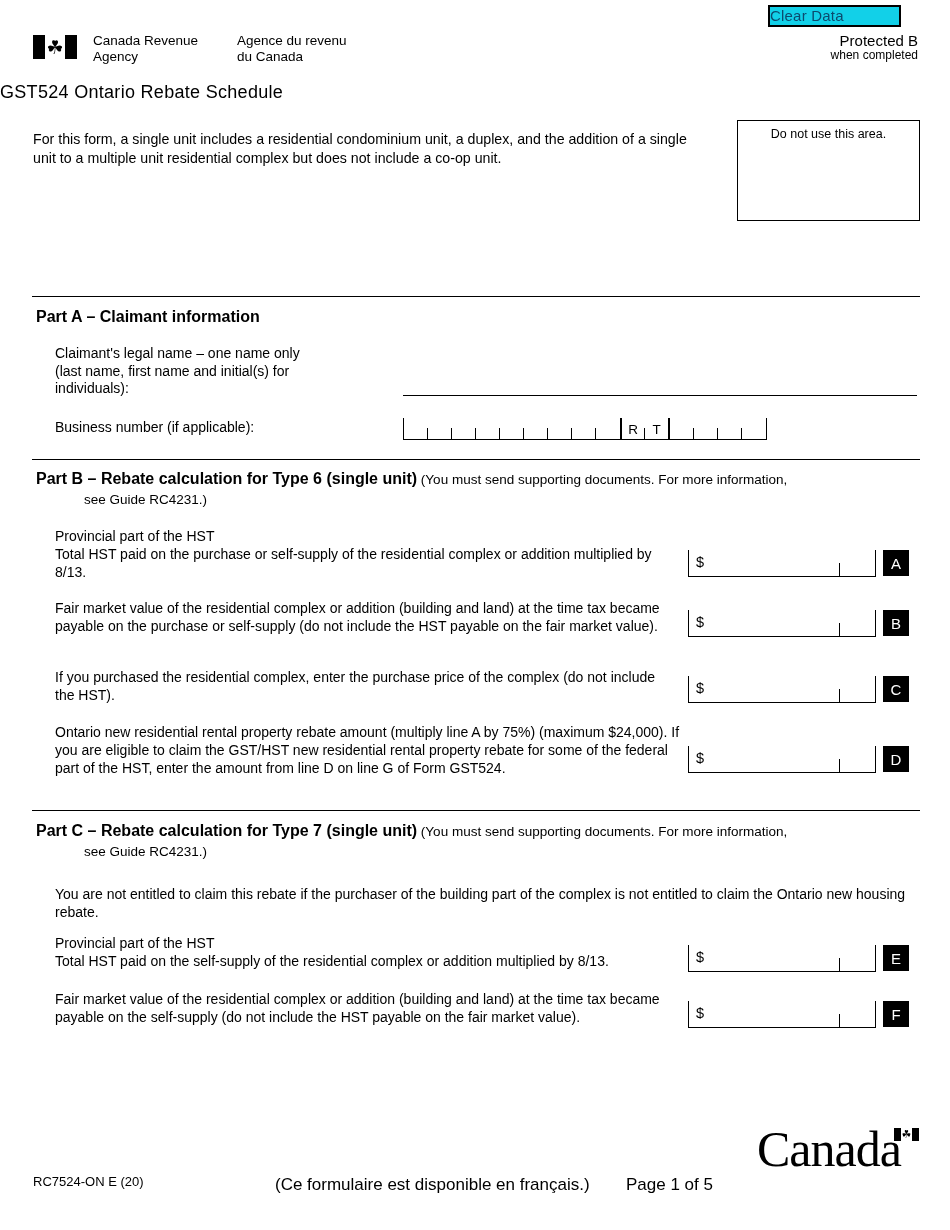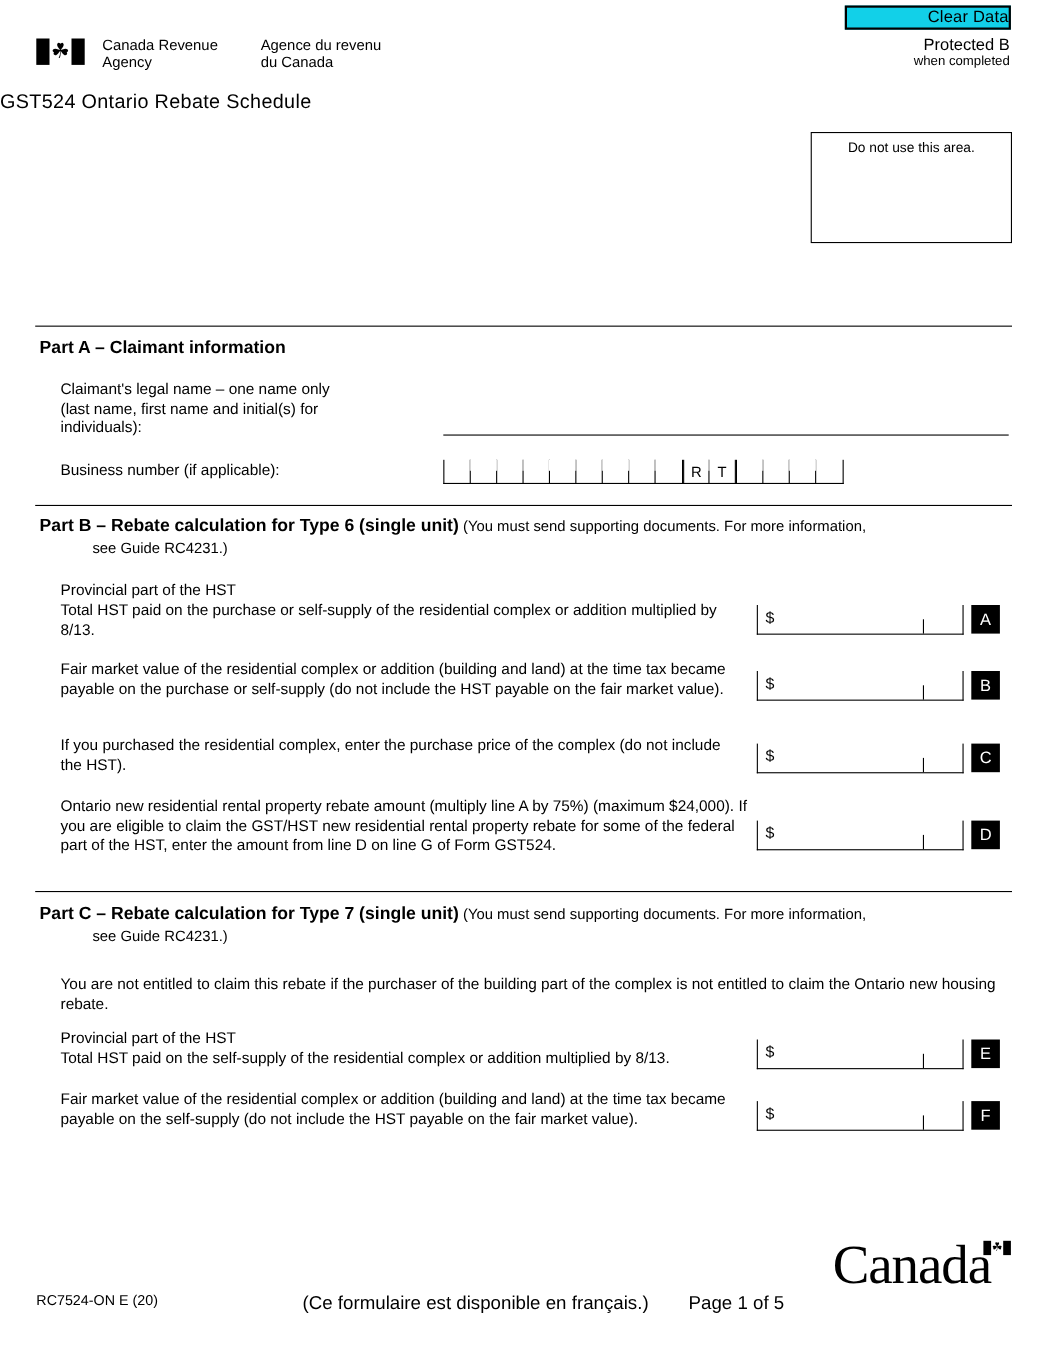--- a/index.html
+++ b/index.html
@@ -15,29 +15,29 @@
     font-family: "Liberation Sans", sans-serif;
     color: #000000;
     overflow: hidden;
   }
 
   
   .clear-data-btn {
     position: absolute;
     left: 768px;
     top: 5px;
-    width: 151px;
+    width: 133px;
     height: 22px;
     background: #12d0e8;
     border: 2px solid #000000;
-    color: #000000;
+    color: #0c4a6e;
     font-size: 15px;
     font-family: "Liberation Sans", sans-serif;
     line-height: 18px;
-    text-align: right;
+    text-align: left;
     padding: 0;
     cursor: pointer;
     letter-spacing: 0.2px;
   }
 
   
   .protected-b {
     position: absolute;
     right: 32px;
     top: 33px;
@@ -359,20 +359,21 @@
   </div>
   <div class="cra-en">Canada Revenue
 Agency</div>
   <div class="cra-fr">Agence du revenu
 du Canada</div>
 </div>
 
 <div class="form-title">GST524 Ontario Rebate Schedule</div>
 
 <div class="intro">
+  <p>For this form, a single unit includes a residential condominium unit, a duplex, and the addition of a single unit to a multiple unit residential complex but does not include a co-op unit.</p>
 </div>
 
 <div class="do-not-use">Do not use this area.</div>
 
 <div class="sec-rule" style="top:296px;"></div>
 <div class="part-head" style="top:307px;">Part A – Claimant information</div>
 
 <div class="field-label" style="left:55px; top:345px; width:330px; white-space:pre-line;">Claimant's legal name – one name only
 (last name, first name and initial(s) for
 individuals):</div>

